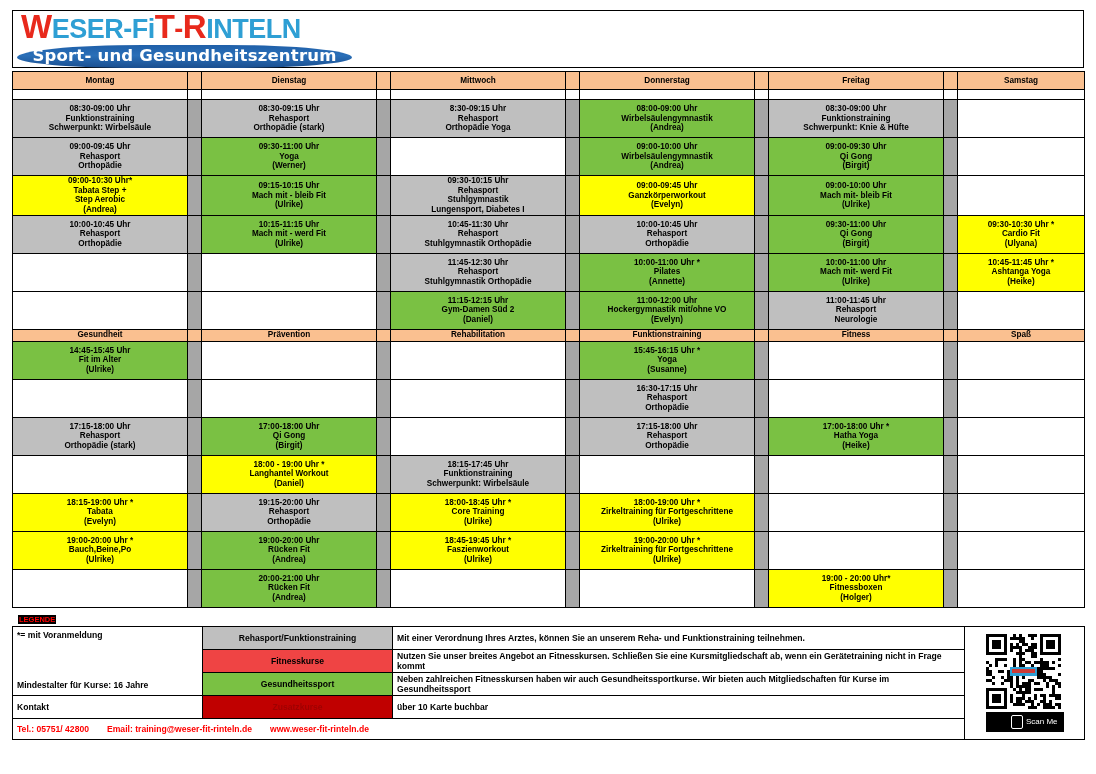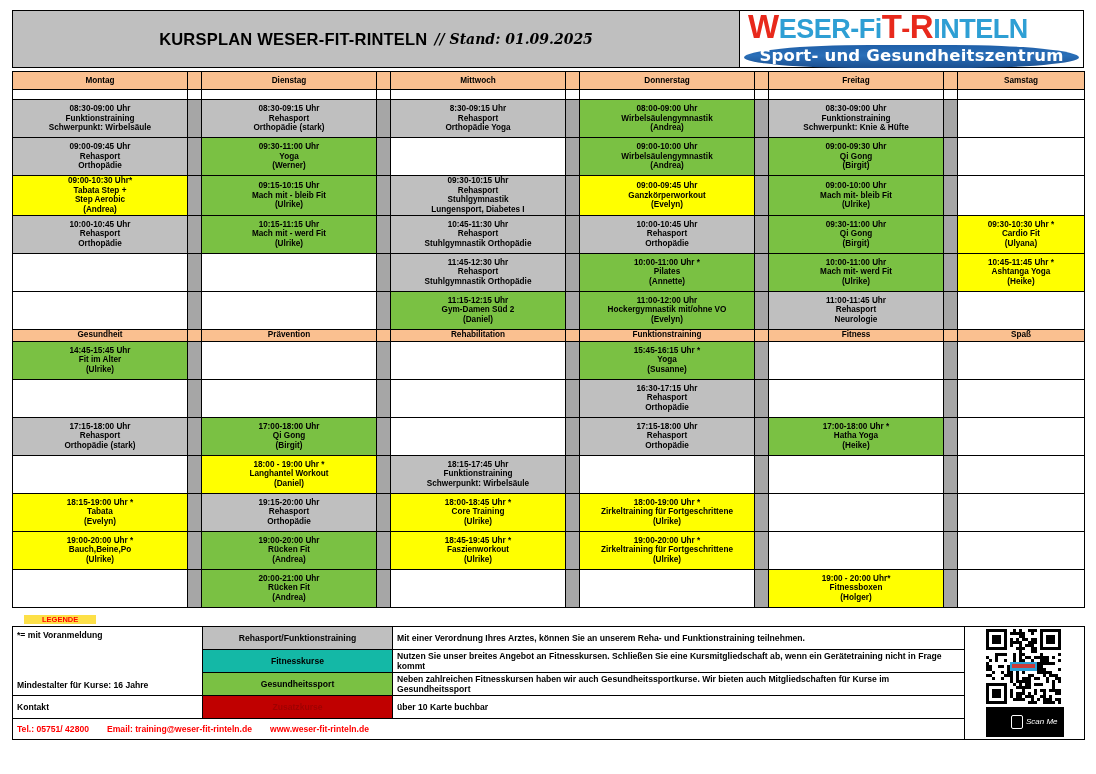--- a/index.html
+++ b/index.html
@@ -105,85 +105,81 @@
   .cell{height:37px;}
   .c-gray{background:#bfbfbf;}
   .c-green{background:#7ac143;}
   .c-yellow{background:#ffff00;}
   .c-white{background:#ffffff;}
   .ln{display:block;}
 
   
   .legende-label{
     color:#ff0000;font-size:7.5px;font-weight:bold;
-    background:#fde047;
+    background:#000000;
     display:inline-block;
-    padding:0 18px;
-    margin:2px 0 0 12px;
+    padding:0 1px;
+    margin:2px 0 0 6px;
   }
   table.legend{
     border-collapse:collapse;
     table-layout:fixed;
     width:1072px;
   }
   table.legend td{
     border:1px solid #000;
     padding:0 4px;
     font-size:8.6px;
     font-weight:bold;
     vertical-align:middle;
   }
   .lg-left{width:190px;}
   .lg-sw{width:190px;text-align:center;font-size:8.2px;}
   .lg-desc{padding-left:6px;}
   .lg-qr{width:120px;text-align:center;vertical-align:middle;}
   .sw-gray{background:#bfbfbf;}
-  .sw-yellow{background:#14b8a6;}
+  .sw-yellow{background:#ef4444;}
   .sw-green{background:#7ac143;}
   .sw-red{background:#c00000;color:#a00000;}
   .contact{
     color:#ff0000;font-size:9.5px;font-weight:bold;
     white-space:nowrap;
   }
   .contact span{margin-right:18px;margin-top:16px;}
 
   
   .qrwrap{
     width:78px;height:78px;
     margin:0 auto;
     background:#fff;
     position:relative;
     display:block;
   }
   .qrwrap svg{display:block;}
   .scanme{
     display:flex;align-items:center;justify-content:flex-end;
     width:78px;margin:0 auto;
-    background:#000;height:30px;font-style:italic;
+    background:#000;height:20px;
   }
   .scanme .ph{
     width:10px;height:12px;border:1.5px solid #fff;border-radius:2px;
     margin-right:3px;margin-left:3px;background:#000;
   }
   .scanme .txt{
     color:#fff;font-size:8px;font-weight:normal;
     font-family:"Liberation Sans",sans-serif;
     padding-right:6px;
   }
 </style>
 </head>
 <body>
 
 <div id="sheet">
 
   <div class="header">
-    <div class="header-title-cell">
-      <span class="kurs-title">KURSPLAN WESER-FIT-RINTELN</span>
-      <span class="kurs-stand">// Stand: 01.09.2025</span>
-    </div>
     <div class="logo-cell">
       <div class="logo-line1"><span class="red big">W</span><span class="blue">ESER-F</span><span class="blue">i</span><span class="red big">T</span><span class="red">-</span><span class="red big">R</span><span class="blue">INTELN</span></div>
       <div class="logo-band">
         <span>Sport- und Gesundheitszentrum</span>
       </div>
     </div>
   </div>
 
   <table class="plan">
     <colgroup>

